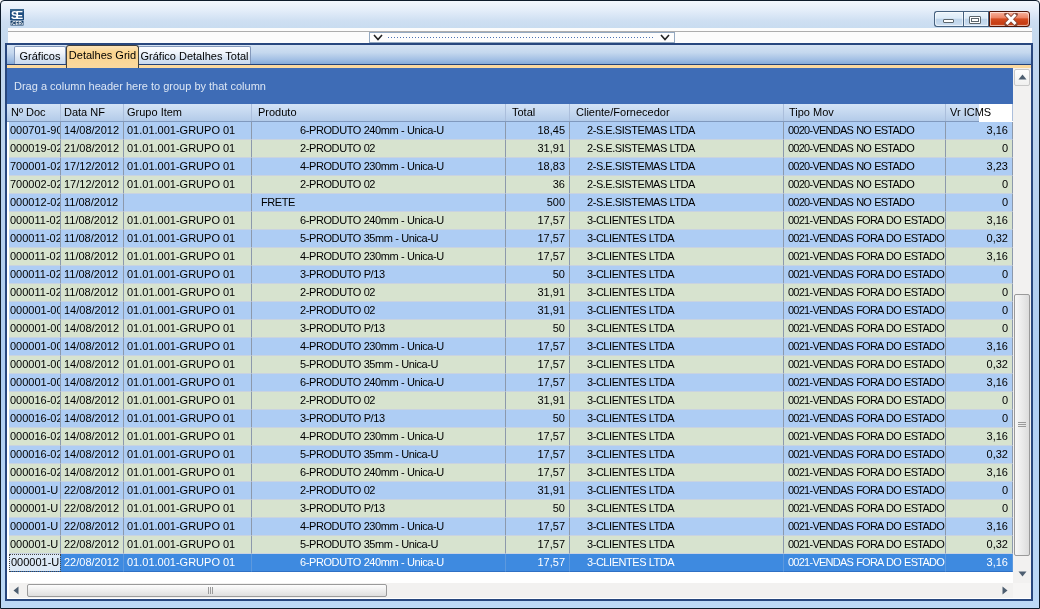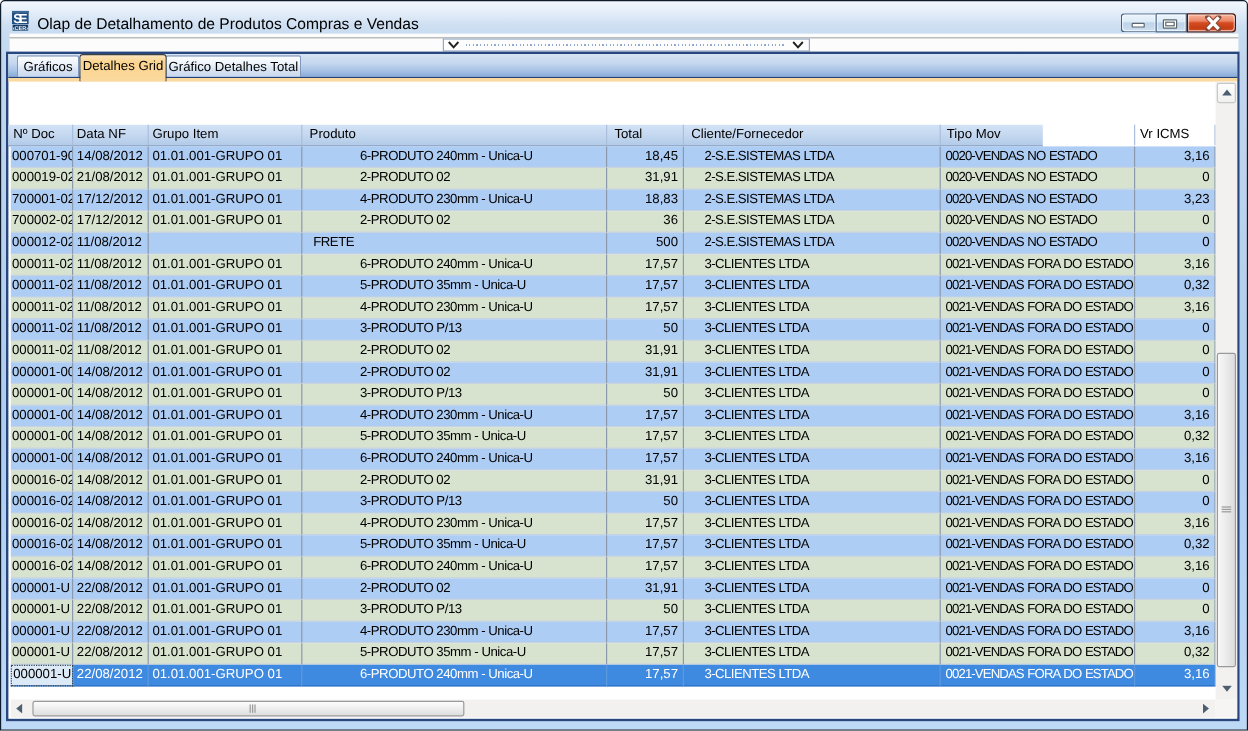--- a/index.html
+++ b/index.html
@@ -32,42 +32,41 @@
   border:1px solid #8398ba; border-bottom:none; border-radius:2px 2px 0 0; line-height:18px; }
 #tab1 { left:7px; width:52px; }
 #tab3 { left:131px; width:113px; }
 #tab2 { position:absolute; left:59px; top:0px; width:73px; height:23px; z-index:5;
   background:linear-gradient(180deg,#fce4bb 0%,#fbd48e 28%,#fbd695 60%,#fbd9a0 100%);
   border:1px solid #40403e; border-bottom:none; border-radius:3px 3px 0 0;
   font-size:11px; text-align:center; line-height:19px; color:#000; }
 #orange { position:absolute; left:0; top:19.5px; width:1024px; height:3px; background:#fbd99f; }
 #grouppanel { position:absolute; left:0; top:22.5px; width:1006px; height:36.5px; background:#3e6cb6; }
 #grouppanel span { position:absolute; left:7px; top:12px; font-size:11px; color:#dce6f4; }
-#hdr { position:absolute; left:0; top:59px; width:862px; height:18px;
+#hdr { position:absolute; left:0; top:59px; width:972px; height:18px;
   background:linear-gradient(180deg,#d3e3f7 0%,#c6d9f0 45%,#b3cbe9 100%);
   border-bottom:1px solid #8099be; white-space:nowrap; font-size:11px; color:#000; padding-left:2px; }
 .hc { display:inline-block; vertical-align:top; height:17px; line-height:17px; border-right:1px solid #abbedb; overflow:hidden; }
 .row { position:absolute; left:2px; width:1004px; height:18px; white-space:nowrap; font-size:11px; color:#000; }
 .row .c { display:inline-block; vertical-align:top; height:18px; line-height:17px; overflow:hidden;
   border-right:1px solid #8c99ac; border-bottom:1px solid #c9d3e0; }
 .row.sel { color:#fff; }
 .row.sel .c { border-right-color:#5d99de; border-bottom-color:#2f70c4; }
 #vsb { position:absolute; left:1006px; top:23px; width:18px; height:515px; background:#f2f1f0; }
 #hsb { position:absolute; left:2px; top:538px; width:1004px; height:15px; background:#f2f1f0; }
 #corner { position:absolute; left:1006px; top:538px; width:18px; height:15px; background:#f6f5f4; }
 </style></head><body>
 <div id="win">
   <svg width="14" height="17" viewBox="0 0 14 17" style="position:absolute;left:9px;top:8px;">
     <rect x="0" y="0" width="14" height="11" fill="#1f4e80"></rect>
     <rect x="0" y="0" width="14" height="2" fill="#3a678f"></rect>
     <rect x="0.5" y="11.5" width="13" height="5" fill="#143c66"></rect>
     <text x="7" y="10" font-size="11" font-weight="bold" fill="#fff" text-anchor="middle" font-family="Liberation Sans" textLength="12">SE</text>
     <text x="7" y="16" font-size="4.6" font-weight="bold" fill="#fff" text-anchor="middle" font-family="Liberation Sans">‹CER›</text>
   </svg>
-  <div id="title">Olap de Detalhamento de Produtos Compras e Vendas</div>
   <div id="bmin" class="cb">
       <div class="inner"></div>
     </div>
   <div id="bmax" class="cb">
       <div class="inner"></div>
     </div>
   <div id="bclose" class="cb">
       <div class="inner"></div>
     </div>
   <div id="minglyph"></div>
@@ -90,20 +89,23 @@
         </svg>
     </div>
   </div>
   <div id="page">
     <div id="tabbar">
       <div id="tab1" class="tab">Gráficos</div>
       <div id="tab3" class="tab">Gráfico Detalhes Total</div>
     </div>
     <div id="tab2">Detalhes Grid</div>
     <div id="orange"></div>
+    <div id="grouppanel">
+        <span>Drag a column header here to group by that column</span>
+      </div>
     <div id="hdr"><div class="hc" style="width:52px;padding-left:2px;">Nº Doc</div><div class="hc" style="width:63px;padding-left:3px;">Data NF</div><div class="hc" style="width:128px;padding-left:3px;">Grupo Item</div><div class="hc" style="width:254px;padding-left:6px;">Produto</div><div class="hc" style="width:64px;padding-left:6px;">Total</div><div class="hc" style="width:214px;padding-left:6px;">Cliente/Fornecedor</div><div class="hc" style="width:162px;padding-left:5px;">Tipo Mov</div><div class="hc" style="width:67px;padding-left:4px;">Vr ICMS</div></div>
 <div class="row" style="top:77px;background:#aecdf4;"><div class="c" style="width:52px;text-align:left;padding-left:1px;">000701-90</div><div class="c" style="width:63px;text-align:left;padding-left:3px;">14/08/2012</div><div class="c" style="width:128px;text-align:left;padding-left:3px;">01.01.001-GRUPO 01</div><div class="c" style="width:254px;text-align:left;padding-left:48px;letter-spacing:-0.4px;">6-PRODUTO 240mm - Unica-U</div><div class="c" style="width:64px;text-align:right;padding-right:4px;">18,45</div><div class="c" style="width:214px;text-align:left;padding-left:17px;letter-spacing:-0.45px;">2-S.E.SISTEMAS LTDA</div><div class="c" style="width:162px;text-align:left;padding-left:4px;letter-spacing:-0.75px;word-spacing:0.7px;">0020-VENDAS NO ESTADO</div><div class="c" style="width:67px;text-align:right;padding-right:4px;">3,16</div></div>
 <div class="row" style="top:95px;background:#d7e3cf;"><div class="c" style="width:52px;text-align:left;padding-left:1px;">000019-02</div><div class="c" style="width:63px;text-align:left;padding-left:3px;">21/08/2012</div><div class="c" style="width:128px;text-align:left;padding-left:3px;">01.01.001-GRUPO 01</div><div class="c" style="width:254px;text-align:left;padding-left:48px;letter-spacing:-0.4px;">2-PRODUTO 02</div><div class="c" style="width:64px;text-align:right;padding-right:4px;">31,91</div><div class="c" style="width:214px;text-align:left;padding-left:17px;letter-spacing:-0.45px;">2-S.E.SISTEMAS LTDA</div><div class="c" style="width:162px;text-align:left;padding-left:4px;letter-spacing:-0.75px;word-spacing:0.7px;">0020-VENDAS NO ESTADO</div><div class="c" style="width:67px;text-align:right;padding-right:4px;">0</div></div>
 <div class="row" style="top:113px;background:#aecdf4;"><div class="c" style="width:52px;text-align:left;padding-left:1px;">700001-02</div><div class="c" style="width:63px;text-align:left;padding-left:3px;">17/12/2012</div><div class="c" style="width:128px;text-align:left;padding-left:3px;">01.01.001-GRUPO 01</div><div class="c" style="width:254px;text-align:left;padding-left:48px;letter-spacing:-0.4px;">4-PRODUTO 230mm - Unica-U</div><div class="c" style="width:64px;text-align:right;padding-right:4px;">18,83</div><div class="c" style="width:214px;text-align:left;padding-left:17px;letter-spacing:-0.45px;">2-S.E.SISTEMAS LTDA</div><div class="c" style="width:162px;text-align:left;padding-left:4px;letter-spacing:-0.75px;word-spacing:0.7px;">0020-VENDAS NO ESTADO</div><div class="c" style="width:67px;text-align:right;padding-right:4px;">3,23</div></div>
 <div class="row" style="top:131px;background:#d7e3cf;"><div class="c" style="width:52px;text-align:left;padding-left:1px;">700002-02</div><div class="c" style="width:63px;text-align:left;padding-left:3px;">17/12/2012</div><div class="c" style="width:128px;text-align:left;padding-left:3px;">01.01.001-GRUPO 01</div><div class="c" style="width:254px;text-align:left;padding-left:48px;letter-spacing:-0.4px;">2-PRODUTO 02</div><div class="c" style="width:64px;text-align:right;padding-right:4px;">36</div><div class="c" style="width:214px;text-align:left;padding-left:17px;letter-spacing:-0.45px;">2-S.E.SISTEMAS LTDA</div><div class="c" style="width:162px;text-align:left;padding-left:4px;letter-spacing:-0.75px;word-spacing:0.7px;">0020-VENDAS NO ESTADO</div><div class="c" style="width:67px;text-align:right;padding-right:4px;">0</div></div>
 <div class="row" style="top:149px;background:#aecdf4;"><div class="c" style="width:52px;text-align:left;padding-left:1px;">000012-02</div><div class="c" style="width:63px;text-align:left;padding-left:3px;">11/08/2012</div><div class="c" style="width:128px;text-align:left;padding-left:3px;"></div><div class="c" style="width:254px;text-align:left;padding-left:9px;letter-spacing:-0.4px;">FRETE</div><div class="c" style="width:64px;text-align:right;padding-right:4px;">500</div><div class="c" style="width:214px;text-align:left;padding-left:17px;letter-spacing:-0.45px;">2-S.E.SISTEMAS LTDA</div><div class="c" style="width:162px;text-align:left;padding-left:4px;letter-spacing:-0.75px;word-spacing:0.7px;">0020-VENDAS NO ESTADO</div><div class="c" style="width:67px;text-align:right;padding-right:4px;">0</div></div>
 <div class="row" style="top:167px;background:#d7e3cf;"><div class="c" style="width:52px;text-align:left;padding-left:1px;">000011-02</div><div class="c" style="width:63px;text-align:left;padding-left:3px;">11/08/2012</div><div class="c" style="width:128px;text-align:left;padding-left:3px;">01.01.001-GRUPO 01</div><div class="c" style="width:254px;text-align:left;padding-left:48px;letter-spacing:-0.4px;">6-PRODUTO 240mm - Unica-U</div><div class="c" style="width:64px;text-align:right;padding-right:4px;">17,57</div><div class="c" style="width:214px;text-align:left;padding-left:17px;letter-spacing:-0.45px;">3-CLIENTES LTDA</div><div class="c" style="width:162px;text-align:left;padding-left:4px;letter-spacing:-0.75px;word-spacing:0.7px;">0021-VENDAS FORA DO ESTADO</div><div class="c" style="width:67px;text-align:right;padding-right:4px;">3,16</div></div>
 <div class="row" style="top:185px;background:#aecdf4;"><div class="c" style="width:52px;text-align:left;padding-left:1px;">000011-02</div><div class="c" style="width:63px;text-align:left;padding-left:3px;">11/08/2012</div><div class="c" style="width:128px;text-align:left;padding-left:3px;">01.01.001-GRUPO 01</div><div class="c" style="width:254px;text-align:left;padding-left:48px;letter-spacing:-0.4px;">5-PRODUTO 35mm - Unica-U</div><div class="c" style="width:64px;text-align:right;padding-right:4px;">17,57</div><div class="c" style="width:214px;text-align:left;padding-left:17px;letter-spacing:-0.45px;">3-CLIENTES LTDA</div><div class="c" style="width:162px;text-align:left;padding-left:4px;letter-spacing:-0.75px;word-spacing:0.7px;">0021-VENDAS FORA DO ESTADO</div><div class="c" style="width:67px;text-align:right;padding-right:4px;">0,32</div></div>
 <div class="row" style="top:203px;background:#d7e3cf;"><div class="c" style="width:52px;text-align:left;padding-left:1px;">000011-02</div><div class="c" style="width:63px;text-align:left;padding-left:3px;">11/08/2012</div><div class="c" style="width:128px;text-align:left;padding-left:3px;">01.01.001-GRUPO 01</div><div class="c" style="width:254px;text-align:left;padding-left:48px;letter-spacing:-0.4px;">4-PRODUTO 230mm - Unica-U</div><div class="c" style="width:64px;text-align:right;padding-right:4px;">17,57</div><div class="c" style="width:214px;text-align:left;padding-left:17px;letter-spacing:-0.45px;">3-CLIENTES LTDA</div><div class="c" style="width:162px;text-align:left;padding-left:4px;letter-spacing:-0.75px;word-spacing:0.7px;">0021-VENDAS FORA DO ESTADO</div><div class="c" style="width:67px;text-align:right;padding-right:4px;">3,16</div></div>
 <div class="row" style="top:221px;background:#aecdf4;"><div class="c" style="width:52px;text-align:left;padding-left:1px;">000011-02</div><div class="c" style="width:63px;text-align:left;padding-left:3px;">11/08/2012</div><div class="c" style="width:128px;text-align:left;padding-left:3px;">01.01.001-GRUPO 01</div><div class="c" style="width:254px;text-align:left;padding-left:48px;letter-spacing:-0.4px;">3-PRODUTO P/13</div><div class="c" style="width:64px;text-align:right;padding-right:4px;">50</div><div class="c" style="width:214px;text-align:left;padding-left:17px;letter-spacing:-0.45px;">3-CLIENTES LTDA</div><div class="c" style="width:162px;text-align:left;padding-left:4px;letter-spacing:-0.75px;word-spacing:0.7px;">0021-VENDAS FORA DO ESTADO</div><div class="c" style="width:67px;text-align:right;padding-right:4px;">0</div></div>

